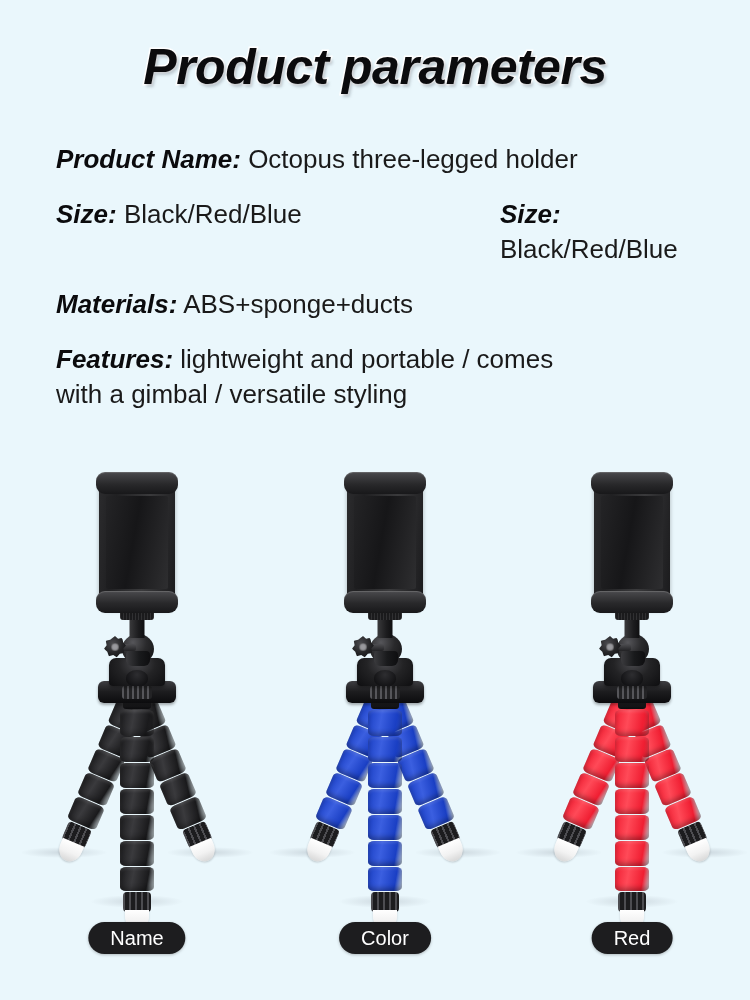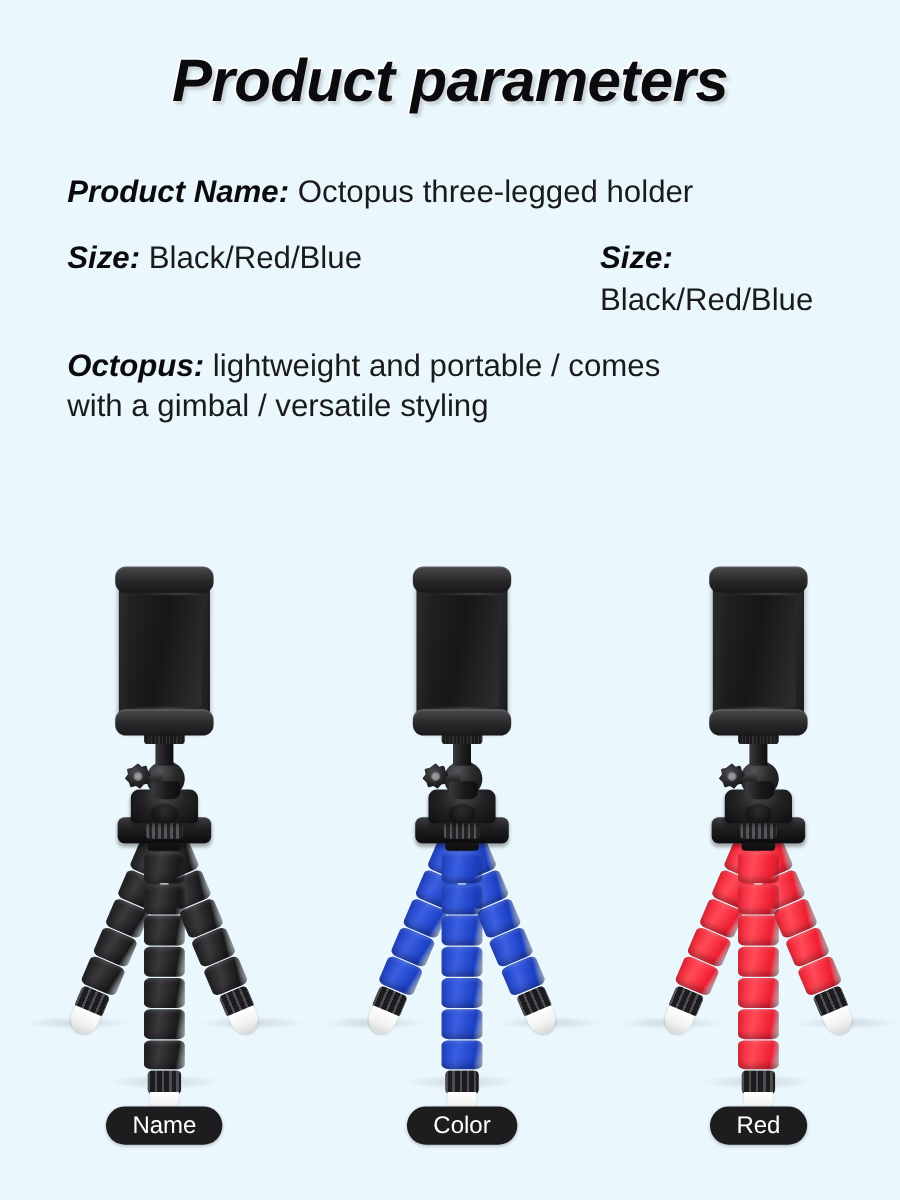--- a/index.html
+++ b/index.html
@@ -352,23 +352,26 @@
 
   <div class="spec-row two-col">
     <div class="spec-col-left">
       <span class="lbl">Size:</span><span class="val"> Black/Red/Blue</span>
     </div>
     <div class="spec-col-right">
       <span class="lbl">Size:</span><span class="val"> Black/Red/Blue</span>
     </div>
   </div>
 
+  <div class="spec-row">
+    <span class="lbl">Materials:</span><span class="val"> ABS+sponge+ducts</span>
+  </div>
 
   <div class="spec-row" style="max-width:520px">
-    <span class="lbl">Octopus:</span><span class="val"> lightweight and portable / comes with a gimbal / versatile styling</span>
+    <span class="lbl">Features:</span><span class="val"> lightweight and portable / comes with a gimbal / versatile styling</span>
   </div>
 
 </div>
 
 <div class="products">
 
   <div class="tripod t1">
       <div class="shadow s-l"></div>
       <div class="shadow s-r"></div>
       <div class="shadow s-c"></div>

